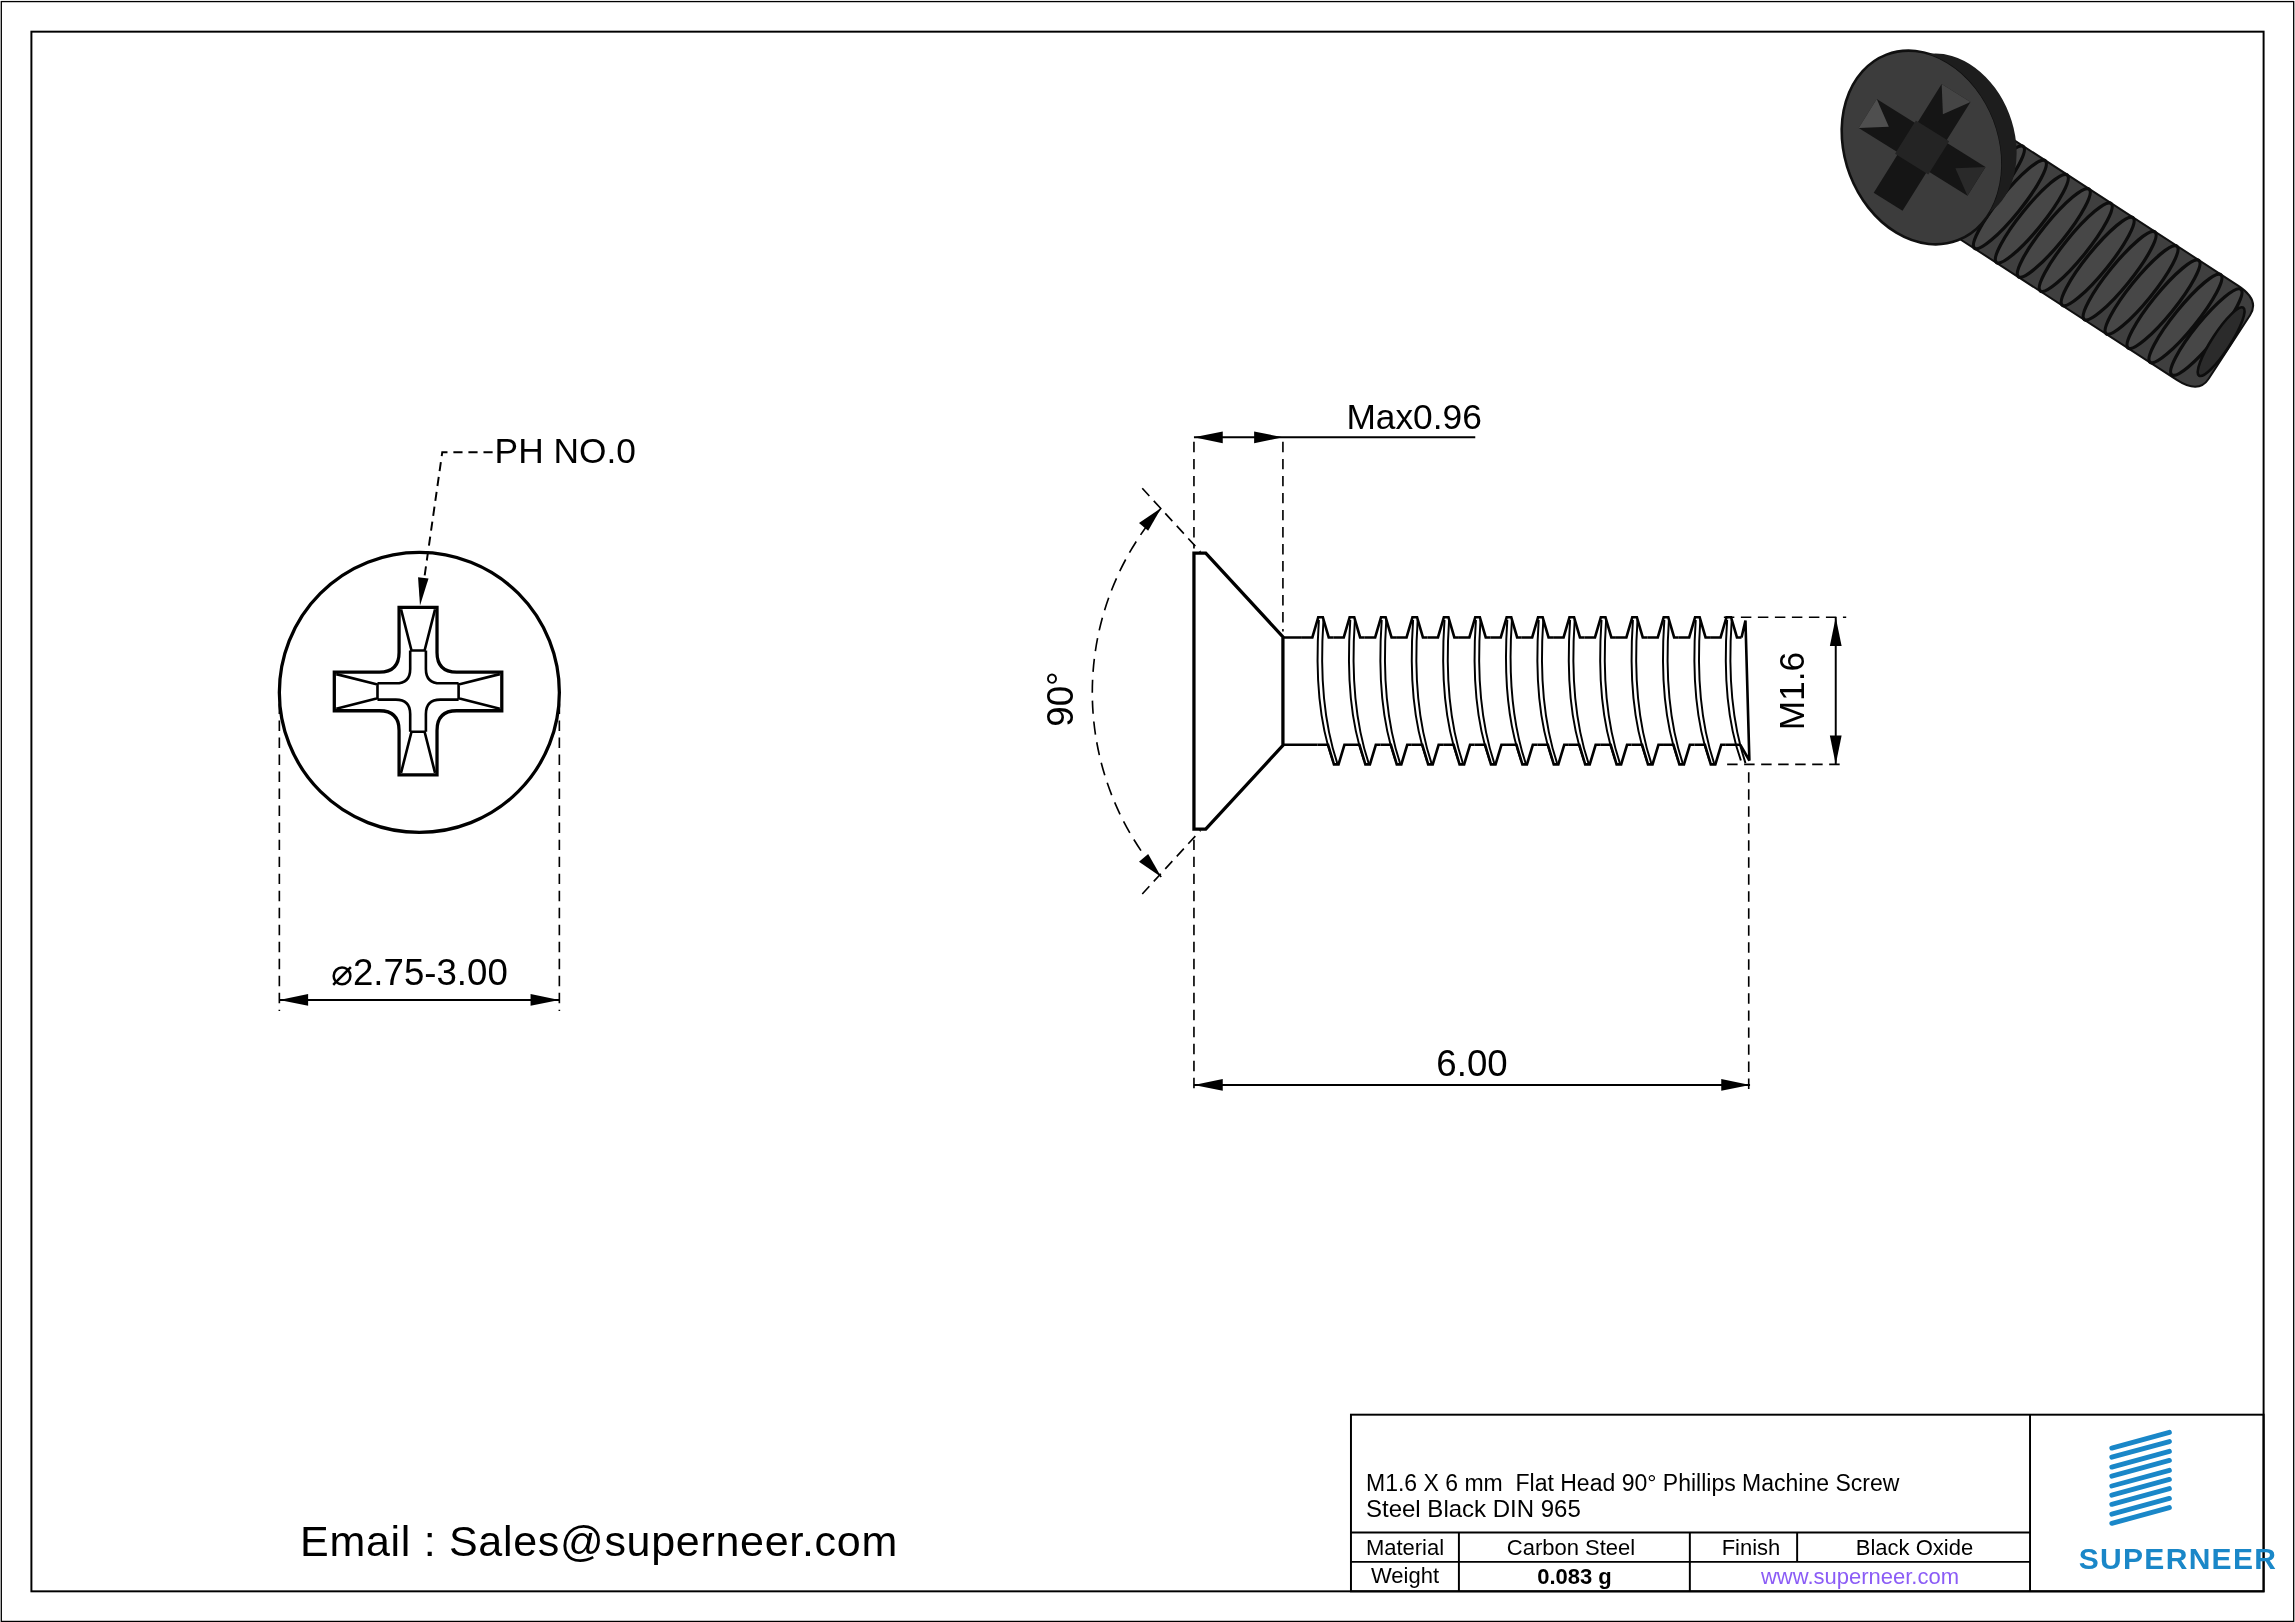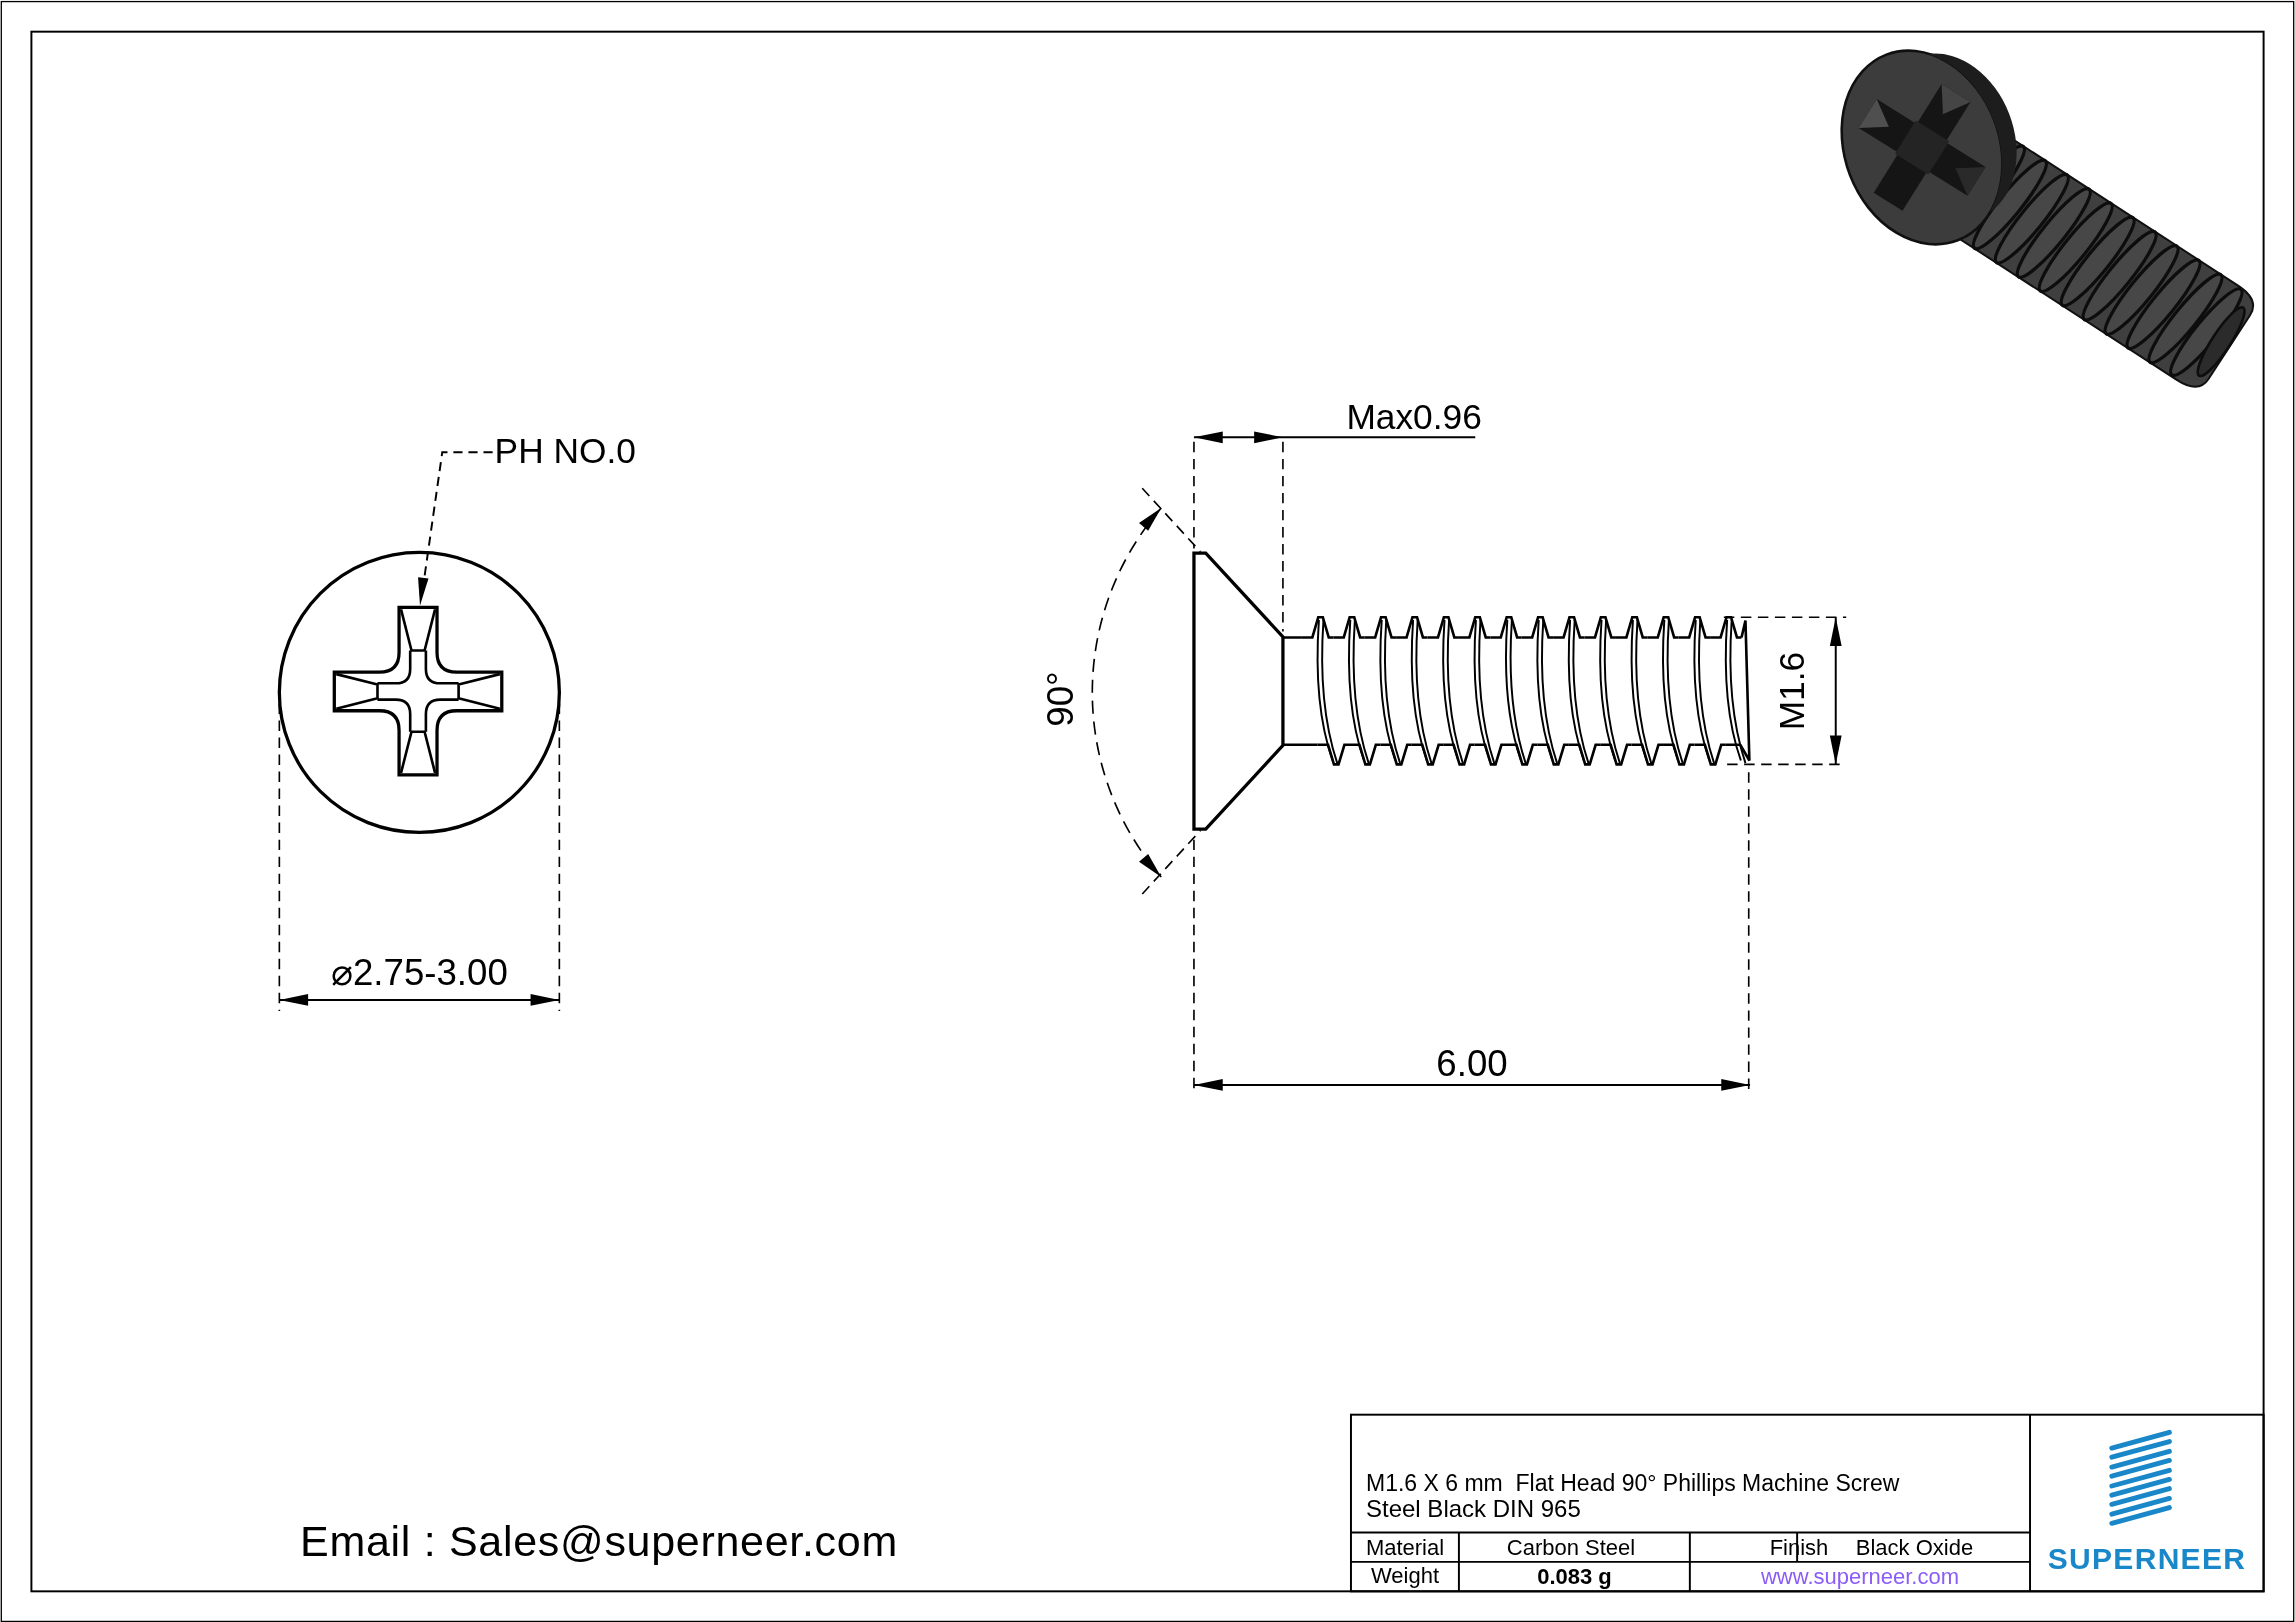--- a/index.html
+++ b/index.html
@@ -211,22 +211,22 @@
   </g>
 </svg>
 
 <div class="txt email">Email : Sales@superneer.com</div>
 
 <div class="txt d1">M1.6 X 6 mm  Flat Head 90° Phillips Machine Screw</div>
 <div class="txt d2">Steel Black DIN 965</div>
 
 <div class="cell" style="left:1351px;top:1533px;width:108px;height:29.4px;">Material</div>
 <div class="cell" style="left:1459px;top:1533px;width:224px;height:29.4px;">Carbon Steel</div>
-<div class="cell" style="left:1690px;top:1533px;width:122px;height:29.4px;padding-left:48px;">Finish</div>
+<div class="cell" style="left:1690px;top:1533px;width:122px;height:29.4px;">Finish</div>
 <div class="cell" style="left:1798px;top:1533px;width:233px;height:29.4px;">Black Oxide</div>
 <div class="cell" style="left:1351px;top:1562px;width:108px;height:27px;">Weight</div>
 <div class="cell" style="left:1459px;top:1562px;width:231px;height:29.4px;font-weight:bold;">0.083 g</div>
 <div class="cell web" style="left:1690px;top:1562px;width:340px;height:29.4px;">www.superneer.com</div>
 
-<div class="brand" style="color:#1a87c8;">SUPERNEER</div>
+<div class="brand" style="color:#1a87c8;padding-left:31px;">SUPERNEER</div>
 
 </div>
 
 
 </body></html>

